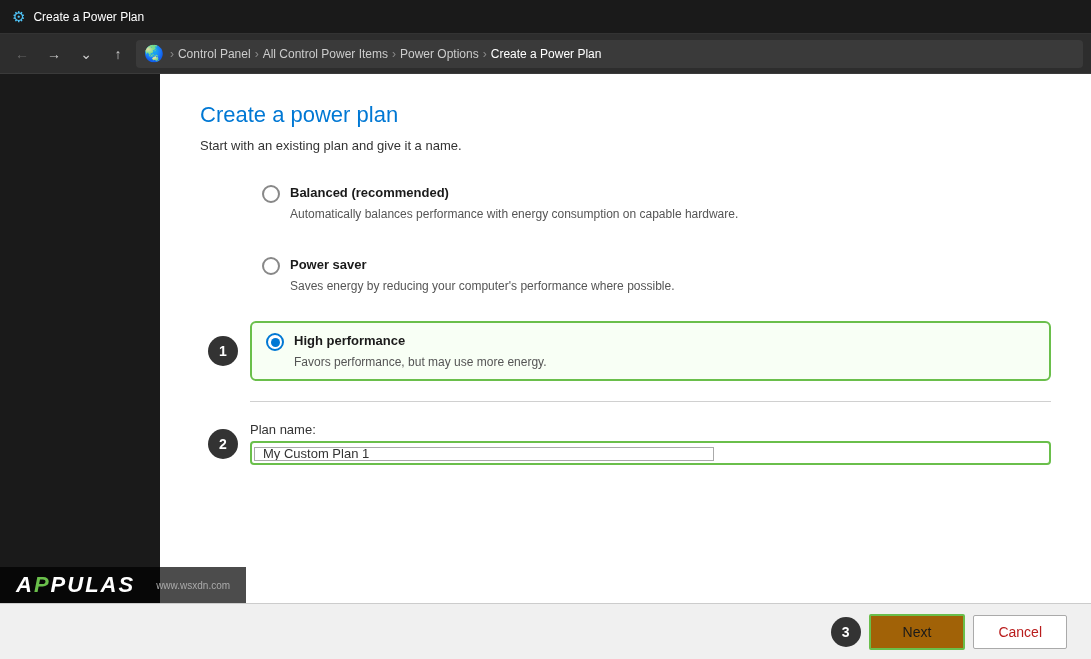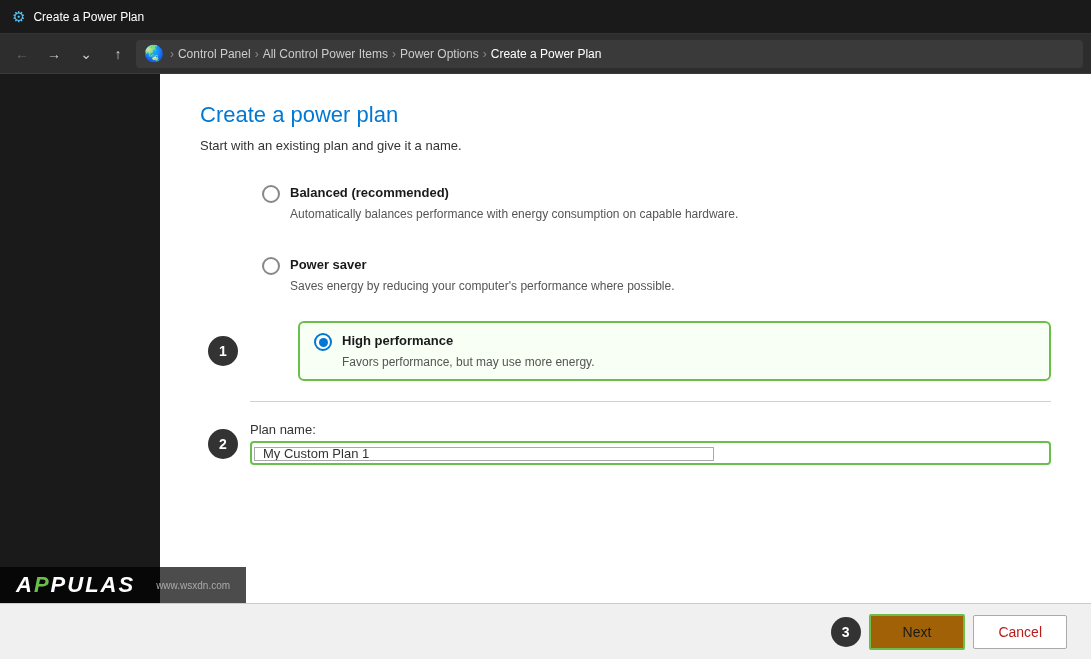--- a/index.html
+++ b/index.html
@@ -84,21 +84,20 @@
       font-size: 13px;
       margin-bottom: 24px;
     }
 
     
     .radio-option {
       margin-bottom: 20px;
       padding: 8px 12px;
       cursor: pointer;
       border-radius: 4px;
-      margin-left: 48px;
     }
 
     .radio-option.selected {
       border: 2px solid #6abf4b;
       border-radius: 6px;
       background: #f8fff5;
       padding: 10px 14px;
     }
 
     .radio-label-row {

